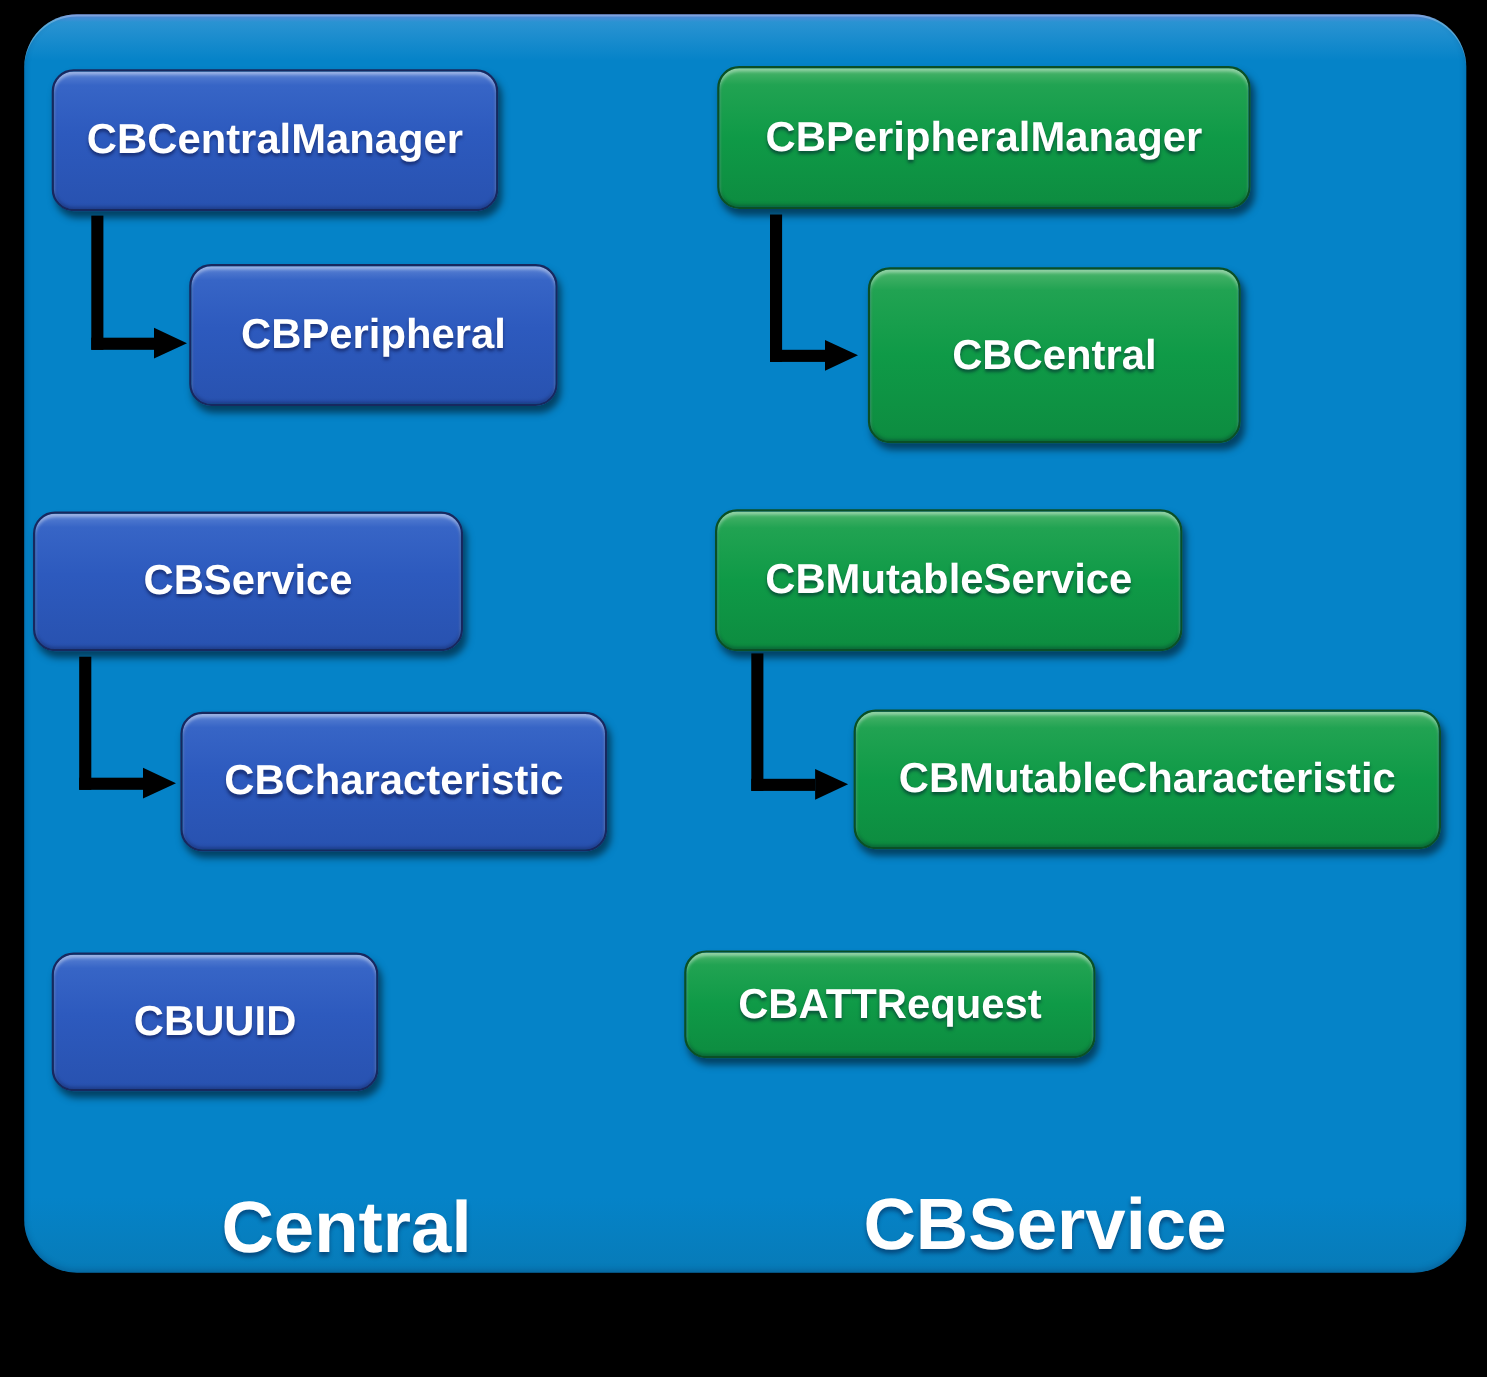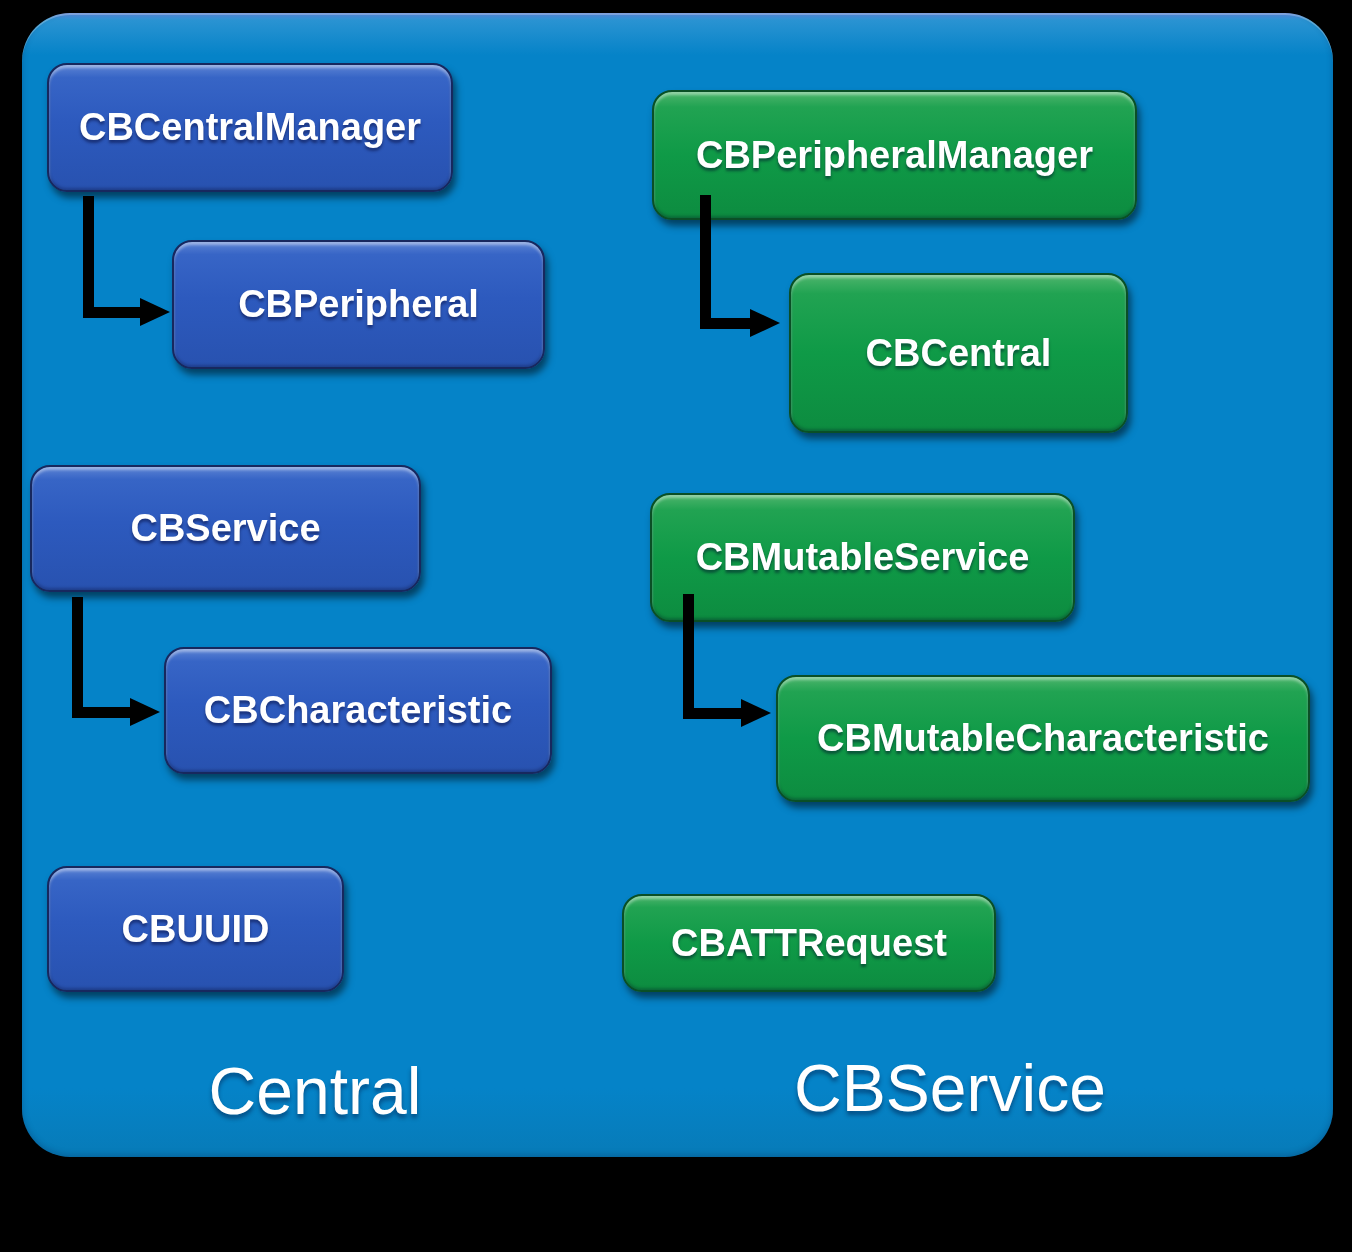--- a/index.html
+++ b/index.html
@@ -41,38 +41,38 @@
                 inset 0 3px 3px rgba(255,255,255,0.40),
                 inset 0 -2px 3px rgba(0,0,30,0.25);
   }
   .node.blue {
     background: linear-gradient(180deg, #5b83d4 0%, #3765c6 10%, var(--central-box, #2d5abe) 45%, #2852b0 100%);
     border: 2px solid #17285e;
   }
   .node.green {
     background: linear-gradient(180deg, #4db56c 0%, #21a352 12%, var(--peripheral-box, #0f9a47) 50%, #0d8c40 100%);
     border: 2px solid #0a4f26;
-    margin-top: 30px;
   }
   .node-label {
     color: var(--text, #fff);
     font-size: 38px;
     font-weight: 700;
     letter-spacing: 0px;
     text-shadow: 0 3px 3px rgba(0,0,40,0.45);
     white-space: nowrap;
   }
   .col-label {
     position: absolute;
     color: var(--text, #fff);
     font-size: 66px;
-    font-weight: 400;
+    font-weight: 700;
     text-align: center;
     text-shadow: 0 4px 4px rgba(0,0,40,0.40);
     white-space: nowrap;
+    margin-top: 24px;
   }
   .arrow { position: absolute; }
   .arrow .v,
   .arrow .h {
     position: absolute;
     background: var(--arrow, #000);
   }
   .arrow .v { width: 11px; }
   .arrow .h { height: 11px; }
   .arrow .head {
@@ -86,21 +86,21 @@
 </style>
 </head>
 <body>
 
 <div class="panel">
 
   <div class="node blue" style="left:25px;top:50px;width:406px;height:129px">
     <span class="node-label">CBCentralManager</span>
   </div>
 
-  <div class="node blue" style="left:150px;top:227px;width:373px;height:129px">
+  <div class="node blue" style="left:150px;top:227px;width:335px;height:129px">
     <span class="node-label">CBPeripheral</span>
   </div>
 
   <div class="node blue" style="left:8px;top:452px;width:391px;height:127px">
     <span class="node-label">CBService</span>
   </div>
 
   <div class="node blue" style="left:142px;top:634px;width:388px;height:127px">
     <span class="node-label">CBCharacteristic</span>
   </div>

